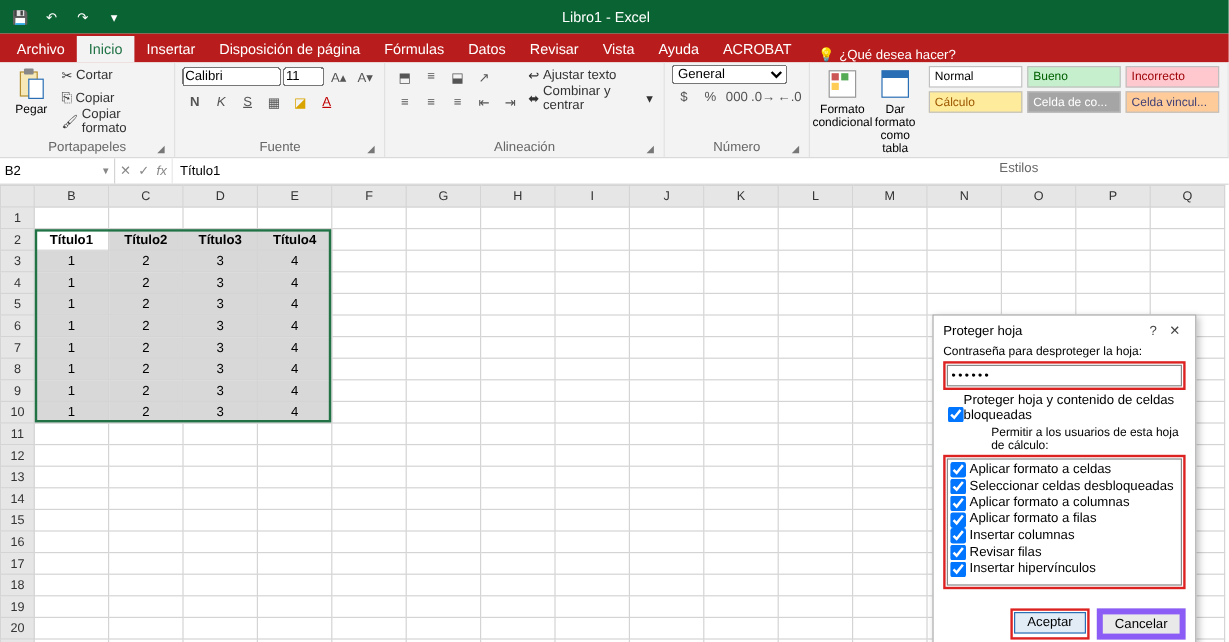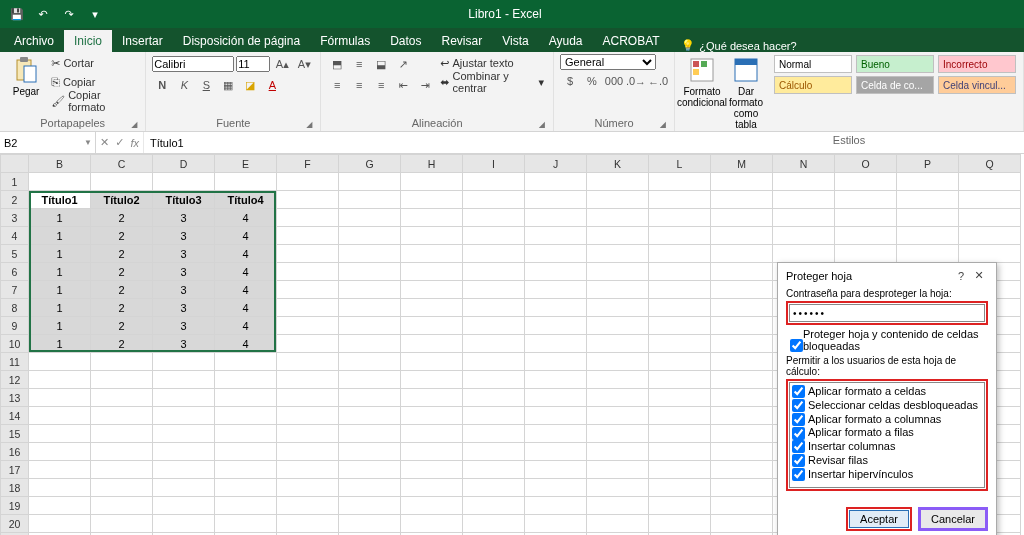--- a/index.html
+++ b/index.html
@@ -5,21 +5,21 @@
 * { margin:0; padding:0; box-sizing:border-box; font-family:"Segoe UI",Arial,sans-serif; font-size:11px; }
 body { background:#fff; width:1024px; height:535px; overflow:hidden; position:relative; }
 
 
 .titlebar { height:28px; background:#0a6332; display:flex; align-items:center; color:#fff; }
 .titlebar .qat { display:flex; gap:4px; padding-left:6px; align-items:center; }
 .titlebar .qat .qbtn { width:22px; height:22px; display:flex; align-items:center; justify-content:center; color:#fff; }
 .titlebar .title { flex:1; text-align:center; font-size:12px; }
 
 
-.tabs { height:24px; background:#14532d; display:flex; align-items:flex-end; padding-left:4px; gap:0; }
+.tabs { height:24px; background:#b91c1c; display:flex; align-items:flex-end; padding-left:4px; gap:0; }
 .tab { padding:4px 10px; color:#fff; cursor:pointer; font-size:12px; }
 .tab.active { background:#f3f3f3; color:#217346; }
 .tell { color:#fff; margin-left:12px; display:flex; align-items:center; gap:4px; }
 
 
 .ribbon { height:80px; background:#f3f3f3; border-bottom:1px solid #d4d4d4; display:flex; align-items:stretch; }
 .group { border-right:1px solid #e1e1e1; display:flex; flex-direction:column; padding:2px 6px 0; position:relative; }
 .group-body { flex:1; display:flex; align-items:flex-start; gap:2px; }
 .group-label { text-align:center; font-size:10px; color:#666; padding:2px 0; position:relative; }
 .launcher { position:absolute; right:2px; bottom:2px; font-size:8px; color:#777; }
@@ -67,21 +67,21 @@
 .dlg-title { padding:6px 8px 4px; display:flex; align-items:center; font-size:11px; }
 .dlg-title .sp { flex:1; }
 .dlg-title .sysbtn { width:18px; text-align:center; color:#444; }
 .dlg-body { padding:2px 8px 8px; font-size:10.5px; }
 .redbox { border:2px solid #d22; padding:1px; margin:2px 0; }
 .pwfield { width:100%; height:18px; border:1px solid #888; padding:0 3px; font-size:10px; letter-spacing:2px; }
 .chkline { display:flex; align-items:flex-end; gap:0; margin:3px 4px; font-size:10px; }
 .permlist { height:106px; overflow-y:scroll; border:1px solid #888; padding:2px; }
 .permlist .pi { display:flex; align-items:center; gap:3px; font-size:10px; line-height:1.25; }
 .dlg-btns { display:flex; justify-content:flex-end; gap:6px; padding:6px 8px; }
-.dlg-btns button { padding:2px 10px; border:3px solid #8b5cf6; background:#e9e9e9; font-size:11px; }
+.dlg-btns button { padding:2px 10px; border:5px solid #8b5cf6; background:#e9e9e9; font-size:11px; }
 .dlg-btns button.primary { border:1px solid #2a6fb5; background:#e1ecf7; }
 .hlbox { border:2px solid #d22; padding:1px; display:inline-block; }
 
 svg { display:block; }
 </style>
 </head>
 <body>
 
 <div class="titlebar">
   <div class="qat">
@@ -704,21 +704,21 @@
   </div>
   <div class="dlg-body">
     <div style="font-size:10px;">Contraseña para desproteger la hoja:</div>
     <div class="redbox">
       <input class="pwfield" type="text" value="••••••" style="">
     </div>
     <label class="chkline">
       <input type="checkbox" checked="" style="">
       <span>Proteger hoja y contenido de celdas bloqueadas</span>
     </label>
-    <div style="font-size:10px;">Permitir a los usuarios de esta hoja de cálculo:</div>
+    <div style="font-size:10px;margin-left:40px;">Permitir a los usuarios de esta hoja de cálculo:</div>
     <div class="redbox">
       <div class="permlist" id="permlist">
           <label class="pi">
             <input type="checkbox" checked="" style="">
             <span>Aplicar formato a celdas</span>
           </label>
           <label class="pi">
             <input type="checkbox" checked="" style="">
             <span>Seleccionar celdas desbloqueadas</span>
           </label>

